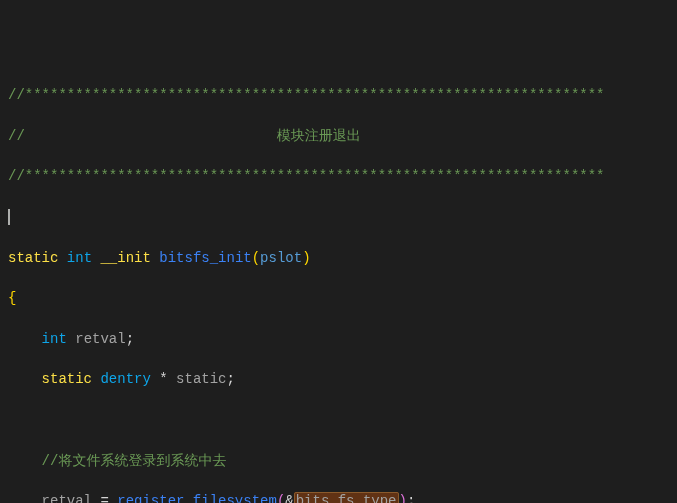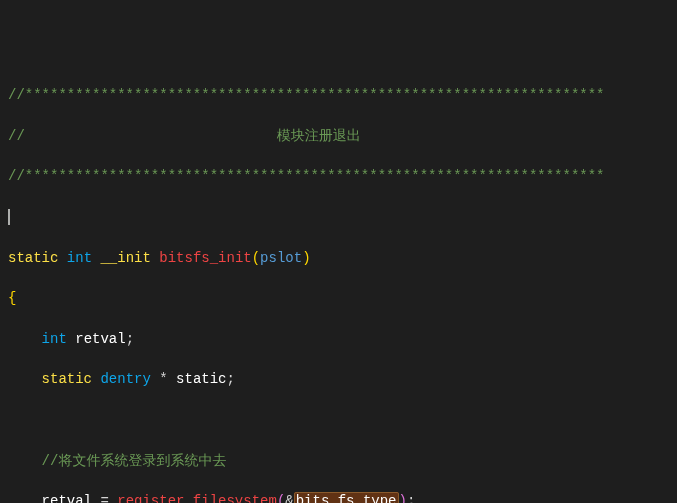--- a/index.html
+++ b/index.html
@@ -12,23 +12,23 @@
     width: 677px;
     height: 503px;
     overflow: hidden;
     padding: 4px 0 0 8px;
     white-space: pre;
   }
   .line { display: block; position: relative; }
   .comment { color: #6A9955; }
   .keyword { color: #fde047; }
   .type { color: #0ea5e9; }
-  .func { color: #ef4444; }
+  .func { color: #3b82f6; }
   .param-type { color: #569cd6; }
-  .ident { color: #ffffff; }
+  .ident { color: #a3a3a3; }
   .punct { color: #d4d4d4; }
   .bracket1 { color: #ffd700; }
   .bracket2 { color: #da70d6; }
   .sel {
     background: #613214;
     border: 1px solid #8b5a2b;
     border-radius: 2px;
     padding: 0 1px;
   }
   .cursor {

